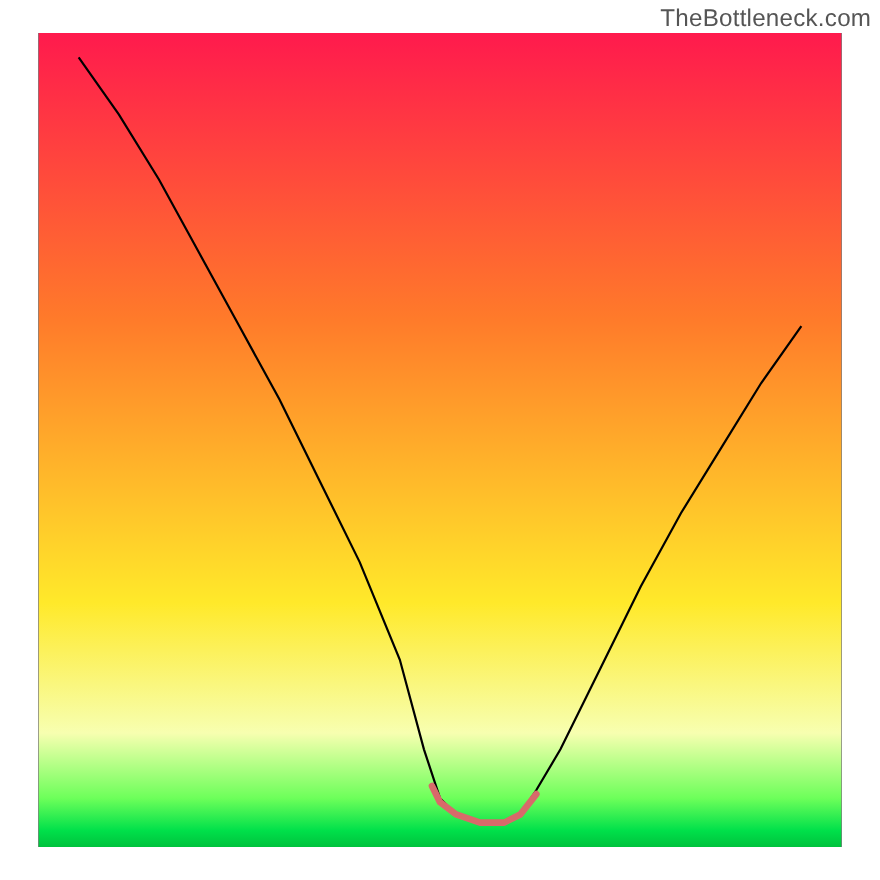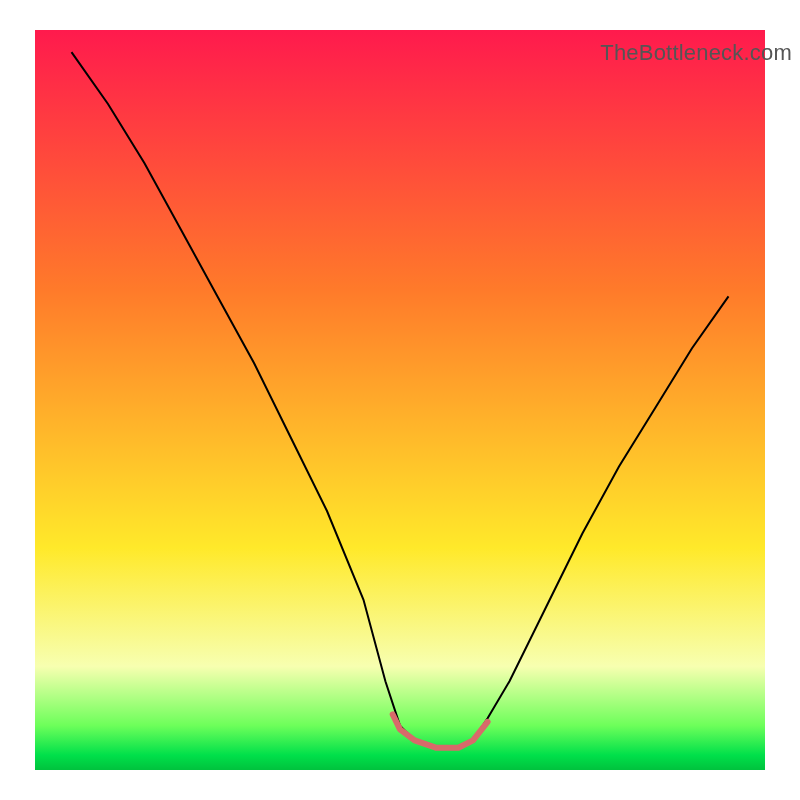--- a/index.html
+++ b/index.html
@@ -19,21 +19,20 @@
   }
   .watermark {
     position: absolute;
     top: 4px;
     right: 8px;
     color: #555;
     font-size: 22px;
     font-weight: 500;
     letter-spacing: 0.2px;
     z-index: 20;
-    margin-top: 36px;
   }
   .plot-area {
     position: absolute;
     left: 35px;
     top: 30px;
     width: 730px;
     height: 740px;
     
   }
   .plot-svg {

